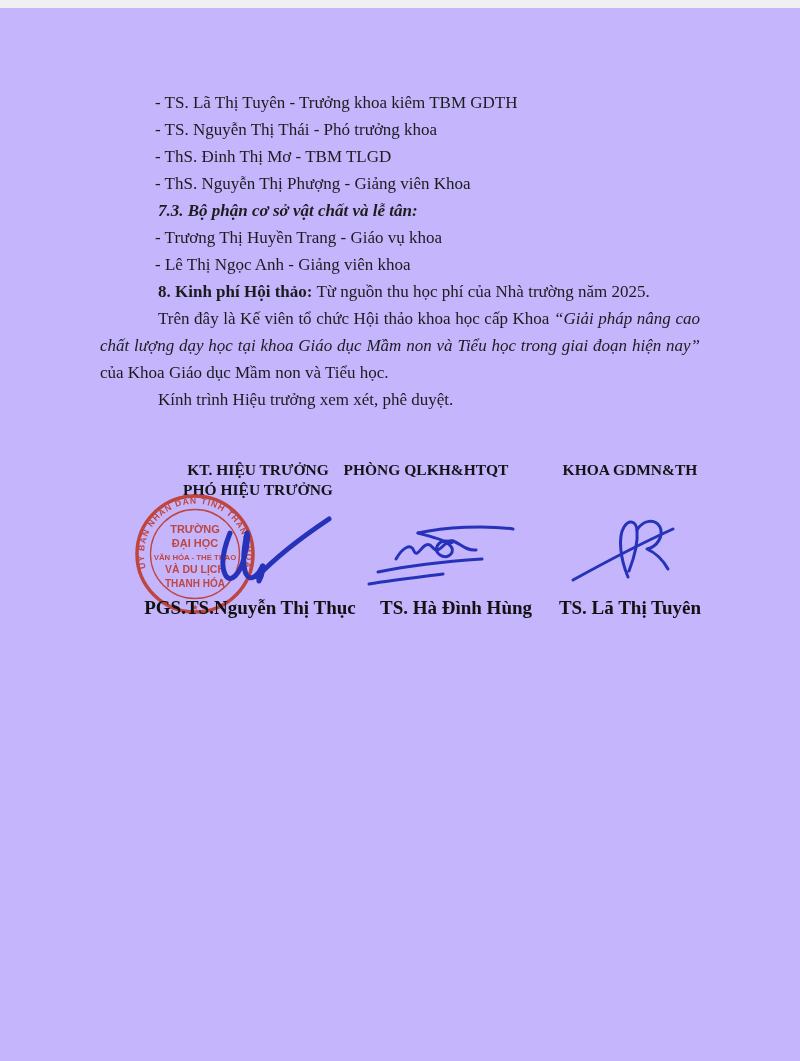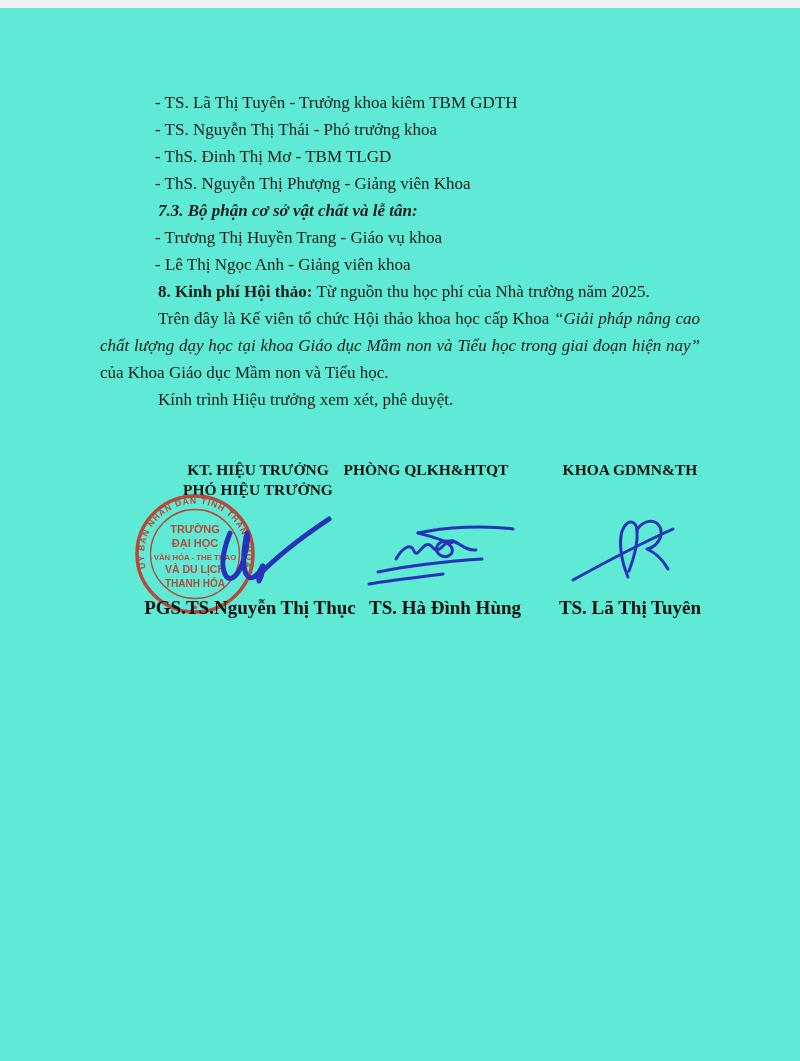--- a/index.html
+++ b/index.html
@@ -1,21 +1,21 @@
 <!DOCTYPE html>
 <html><head>
 <meta charset="utf-8">
 <style>
   * { margin: 0; padding: 0; box-sizing: border-box; }
   html, body { background: #ffffff; }
   .page {
     position: relative;
     width: 800px;
     height: 1061px;
-    background: #5eead4;
+    background: #c4b5fd;
     overflow: hidden;
     font-family: "Liberation Serif", "DejaVu Serif", serif;
     color: #1c1c1c;
   }
   .top-bar {
     position: absolute;
     top: 0; left: 0;
     width: 800px; height: 8px;
     background: #f0f0f0;
   }
@@ -55,21 +55,21 @@
   .sig-name {
     position: absolute;
     top: 597px;
     text-align: center;
     font-weight: bold;
     font-size: 19px;
     color: #111111;
     z-index: 4;
   }
   .sig-name.col1 { left: 125px; width: 250px; }
-  .sig-name.col2 { left: 350px; width: 190px; }
+  .sig-name.col2 { left: 361px; width: 190px; }
   .sig-name.col3 { left: 540px; width: 180px; }
   .stamp-svg {
     position: absolute;
     left: 130px; top: 492px;
     z-index: 2;
     opacity: 0.9;
   }
   .stamp-svg text {
     font-family: "Liberation Sans", "DejaVu Sans", sans-serif;
     font-weight: bold;

